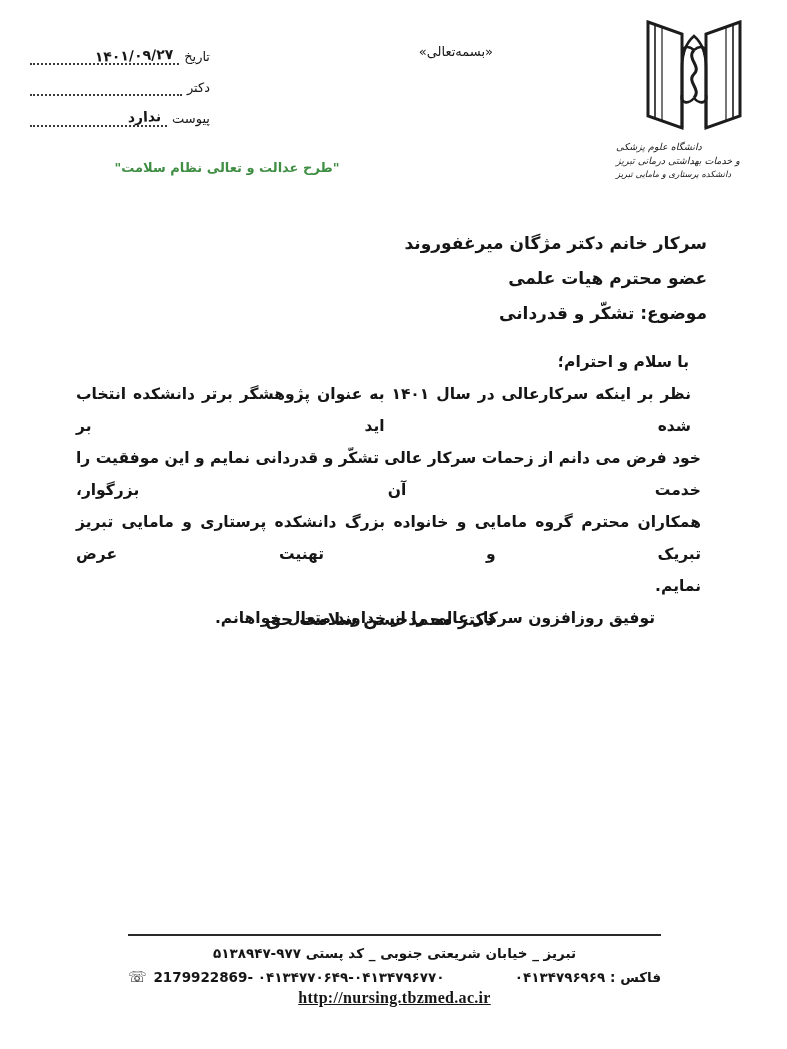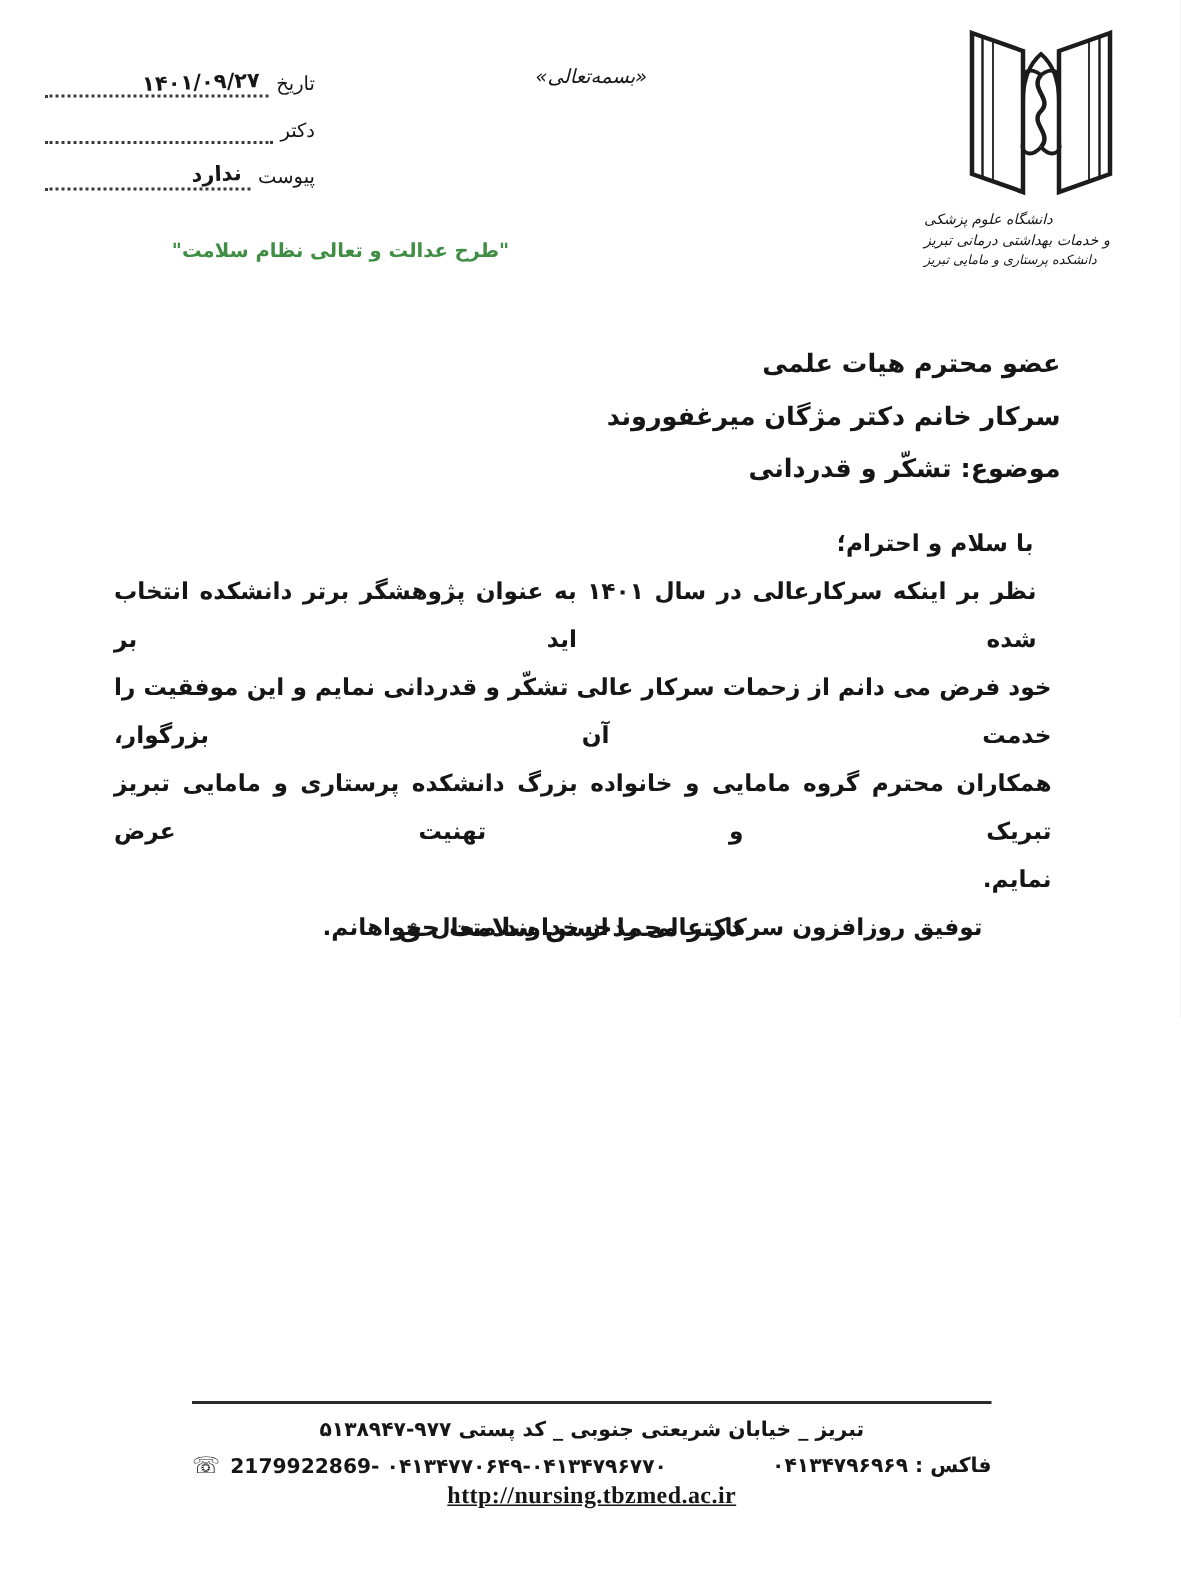--- a/index.html
+++ b/index.html
@@ -49,26 +49,25 @@
     font-size: 14px;
     white-space: nowrap;
     transform: rotate(-2deg);
     transform-origin: right bottom;
   }
 
   
   .bismillah {
     position: absolute;
     top: 44px;
-    left: 357px;
+    left: 373px;
     width: 120px;
-    text-align: left;
+    text-align: right;
     font-size: 13px;
     direction: rtl;
-    font-style: italic;
   }
 
   
   .logo {
     position: absolute;
     top: 10px;
     left: 616px;
     width: 156px;
     text-align: left;
   }
@@ -222,22 +221,22 @@
     <div class="logo-text">
       <div class="logo-line">دانشگاه علوم پزشکی</div>
       <div class="logo-line">و خدمات بهداشتی درمانی تبریز</div>
       <div class="logo-line small">دانشکده پرستاری و مامایی تبریز</div>
     </div>
   </div>
 
   <div class="slogan" id="slogan" style="color: rgb(63, 142, 68);">"طرح عدالت و تعالی نظام سلامت"</div>
 
   <div class="recipient">
+    <div>سرکار خانم دکتر مژگان میرغفوروند</div>
     <div>عضو محترم هیات علمی</div>
-    <div>سرکار خانم دکتر مژگان میرغفوروند</div>
     <div>موضوع: تشکّر و قدردانی</div>
   </div>
 
   <div class="letter-body">
     <div class="salutation">با سلام و احترام؛</div>
     <div class="jline para-first">نظر بر اینکه سرکارعالی در سال ۱۴۰۱ به عنوان پژوهشگر برتر دانشکده انتخاب شده اید بر</div>
     <div class="jline">خود فرض می دانم از زحمات سرکار عالی تشکّر و قدردانی نمایم و این موفقیت را خدمت آن بزرگوار،</div>
     <div class="jline">همکاران محترم گروه مامایی و خانواده بزرگ دانشکده پرستاری و مامایی تبریز تبریک و تهنیت عرض</div>
     <div>نمایم.</div>
     <div class="closing">توفیق روزافزون سرکار عالی را از خداوند متعال خواهانم.</div>

